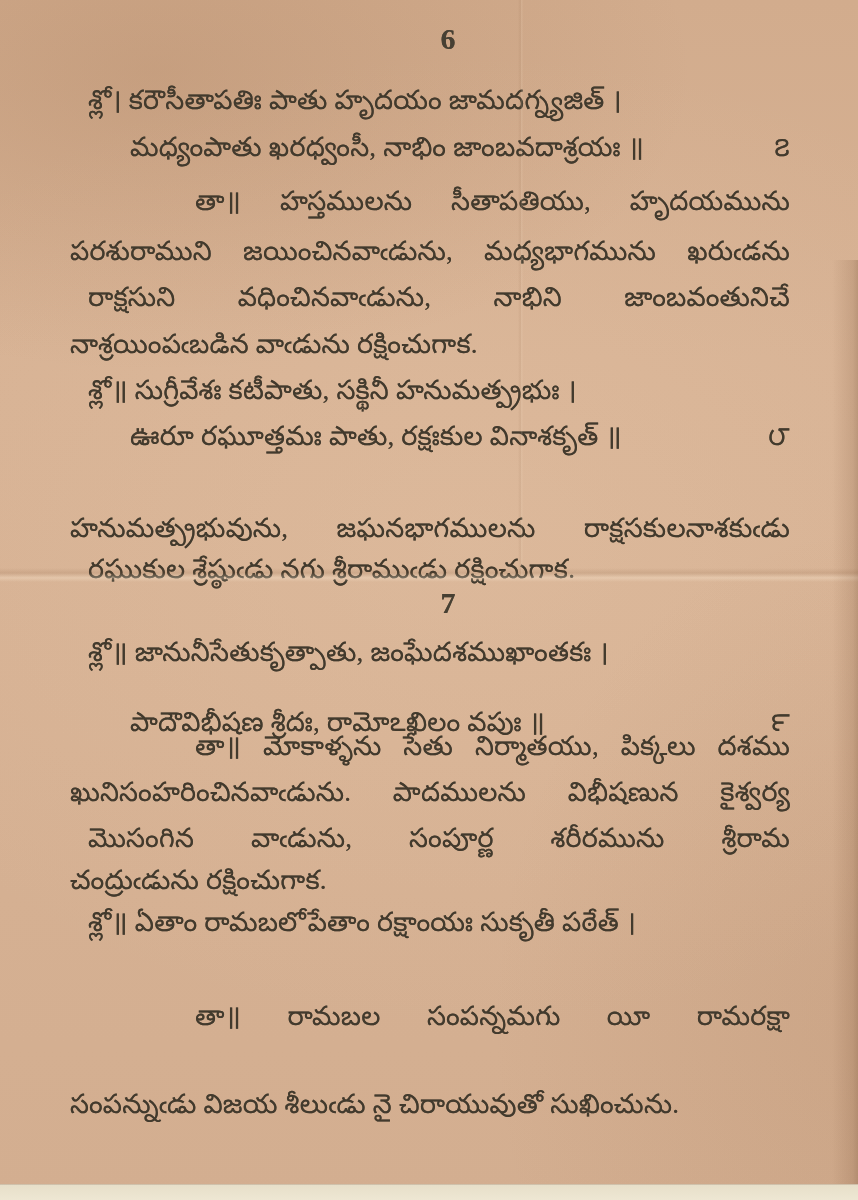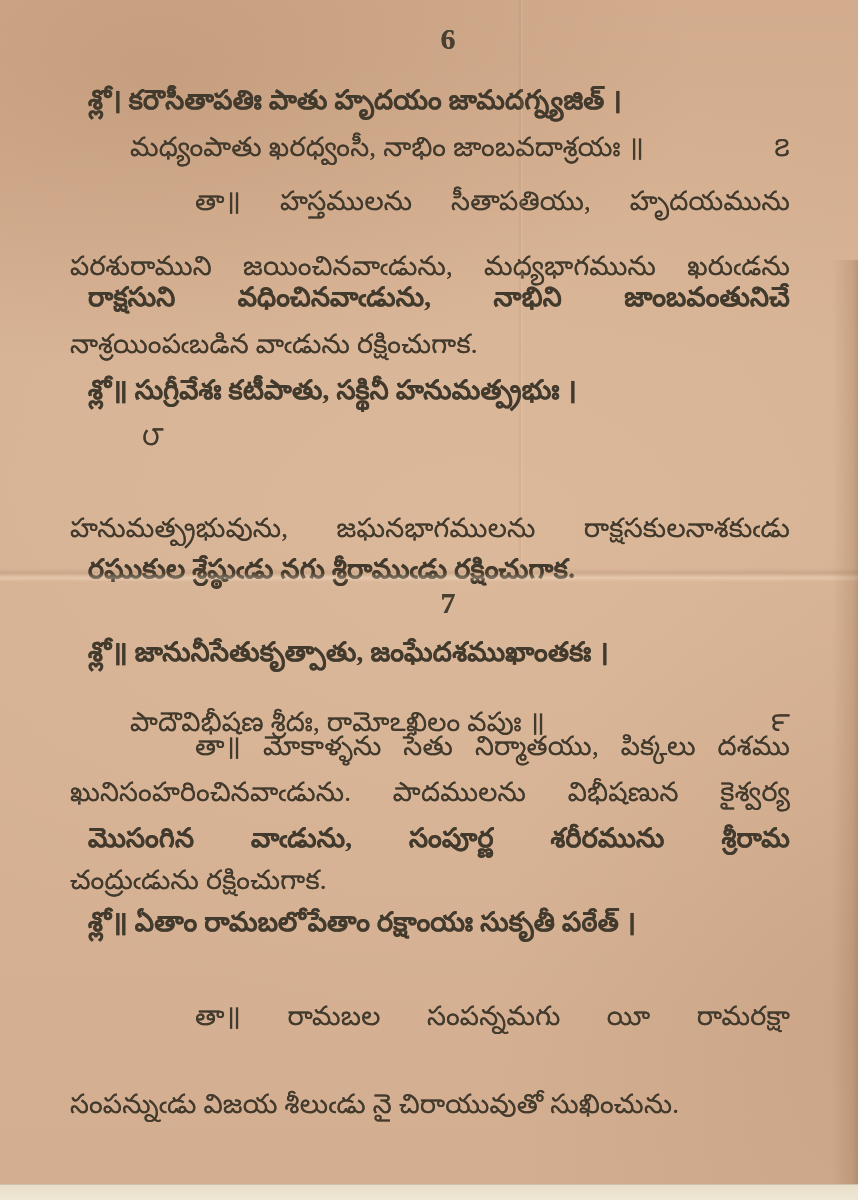--- a/index.html
+++ b/index.html
@@ -45,21 +45,21 @@
     background:linear-gradient(90deg, rgba(121,82,54,0) 0%, rgba(121,82,54,0.18) 80%, rgba(110,74,48,0.28) 100%);
   }
   
   .tline{
     position:absolute;left:70px;right:68px;
     font-size:27px;line-height:36px;color:#423a2d;
     letter-spacing:0.2px;
     text-shadow:0 0 0.6px rgba(66,58,45,0.7);
   }
   .just{text-align:justify;text-align-last:justify;}
-  .ind18{padding-left:18px;font-weight:bold;}
+  .ind18{padding-left:18px;}
   .ind60{padding-left:60px;}
   .ind125{padding-left:125px;}
   .vline{display:flex;justify-content:space-between;align-items:center;}
   .vnum{padding-left:12px;white-space:nowrap;}
   .pgnum{
     position:absolute;left:0;right:0;text-align:center;
     font-size:30px;color:#474033;font-weight:bold;
     text-shadow:0 0 0.6px rgba(66,58,45,0.7);
   }
   .pgnum span{display:inline-block;margin-left:38px;}
@@ -71,26 +71,27 @@
 
   <div class="pgnum" style="top:22px"><span>6</span></div>
 
   <div class="tline ind18" style="top:82px">శ్లో। కరౌసీతాపతిః పాతు హృదయం జామదగ్న్యజిత్ ।</div>
   <div class="tline ind60 vline" style="top:129px">
     <span>మధ్యంపాతు ఖరధ్వంసీ, నాభిం జాంబవదాశ్రయః ॥</span>
     <span class="vnum">౭</span>
   </div>
 
   <div class="tline ind125 just" style="top:183px">తా॥ హస్తములను సీతాపతియు, హృదయమును</div>
-  <div class="tline just" style="top:248px">పరశురాముని జయించినవాఁడును, మధ్యభాగమును ఖరుఁడను</div>
+  <div class="tline just" style="top:233px">పరశురాముని జయించినవాఁడును, మధ్యభాగమును ఖరుఁడను</div>
   <div class="tline ind18 just" style="top:279px">రాక్షసుని వధించినవాఁడును, నాభిని జాంబవంతునిచే</div>
   <div class="tline" style="top:326px">నాశ్రయింపఁబడిన వాఁడును రక్షించుగాక.</div>
 
   <div class="tline ind18" style="top:372px">శ్లో॥ సుగ్రీవేశః కటీపాతు, సక్థినీ హనుమత్ప్రభుః ।</div>
   <div class="tline ind60 vline" style="top:418px">
+    <span>ఊరూ రఘూత్తమః పాతు, రక్షఃకుల వినాశకృత్ ॥</span>
     <span class="vnum">౮</span>
   </div>
 
   <div class="tline just" style="top:510px">హనుమత్ప్రభువును, జఘనభాగములను రాక్షసకులనాశకుఁడు</div>
   <div class="tline ind18" style="top:551px">రఘుకుల శ్రేష్ఠుఁడు నగు శ్రీరాముఁడు రక్షించుగాక.</div>
 
   <div class="crease-h"></div>
   <div class="crease-v"></div>
 
   <div class="pgnum" style="top:586px"><span>7</span></div>

